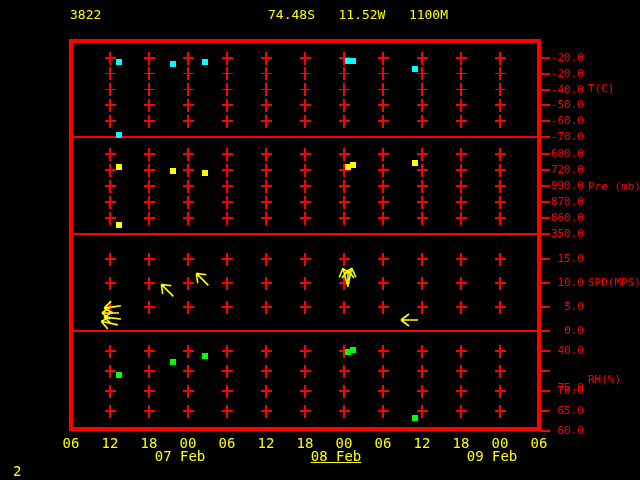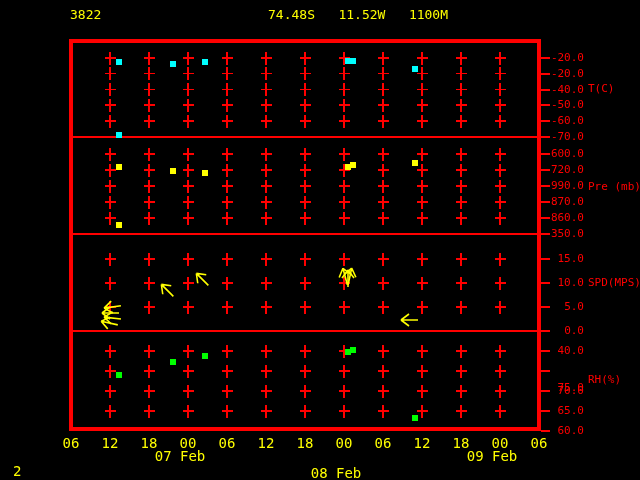--- a/index.html
+++ b/index.html
@@ -841,21 +841,21 @@
       <div class="xlab mono" style="left: 214px; top: 436px;">06</div>
       <div class="xlab mono" style="left: 253px; top: 436px;">12</div>
       <div class="xlab mono" style="left: 292px; top: 436px;">18</div>
       <div class="xlab mono" style="left: 331px; top: 436px;">00</div>
       <div class="xlab mono" style="left: 370px; top: 436px;">06</div>
       <div class="xlab mono" style="left: 409px; top: 436px;">12</div>
       <div class="xlab mono" style="left: 448px; top: 436px;">18</div>
       <div class="xlab mono" style="left: 487px; top: 436px;">00</div>
       <div class="xlab mono" style="left: 526px; top: 436px;">06</div>
       <div class="dlab mono" style="left: 150px; top: 449px;">07 Feb</div>
-      <div class="dlab mono" style="left: 306px; top: 466px;">08 Feb</div>
+      <div class="dlab mono" style="left: 306px; top: 449px; text-decoration: underline;">08 Feb</div>
       <div class="dlab mono" style="left: 462px; top: 449px;">09 Feb</div>
       <div class="marker" style="left: 116.1px; top: 58.95px; background: rgb(0, 255, 255);"></div>
       <div class="marker" style="left: 170.05px; top: 60.53px; background: rgb(0, 255, 255);"></div>
       <div class="marker" style="left: 201.9px; top: 58.95px; background: rgb(0, 255, 255);"></div>
       <div class="marker" style="left: 344.9px; top: 58.002px; background: rgb(0, 255, 255);"></div>
       <div class="marker" style="left: 350.1px; top: 58.002px; background: rgb(0, 255, 255);"></div>
       <div class="marker" style="left: 411.85px; top: 66.06px; background: rgb(0, 255, 255);"></div>
       <div class="marker" style="left: 116.1px; top: 131.946px; background: rgb(0, 255, 255);"></div>
       <div class="marker" style="left: 116.1px; top: 164.12px; background: rgb(255, 255, 0);"></div>
       <div class="marker" style="left: 170.05px; top: 167.96px; background: rgb(255, 255, 0);"></div>

